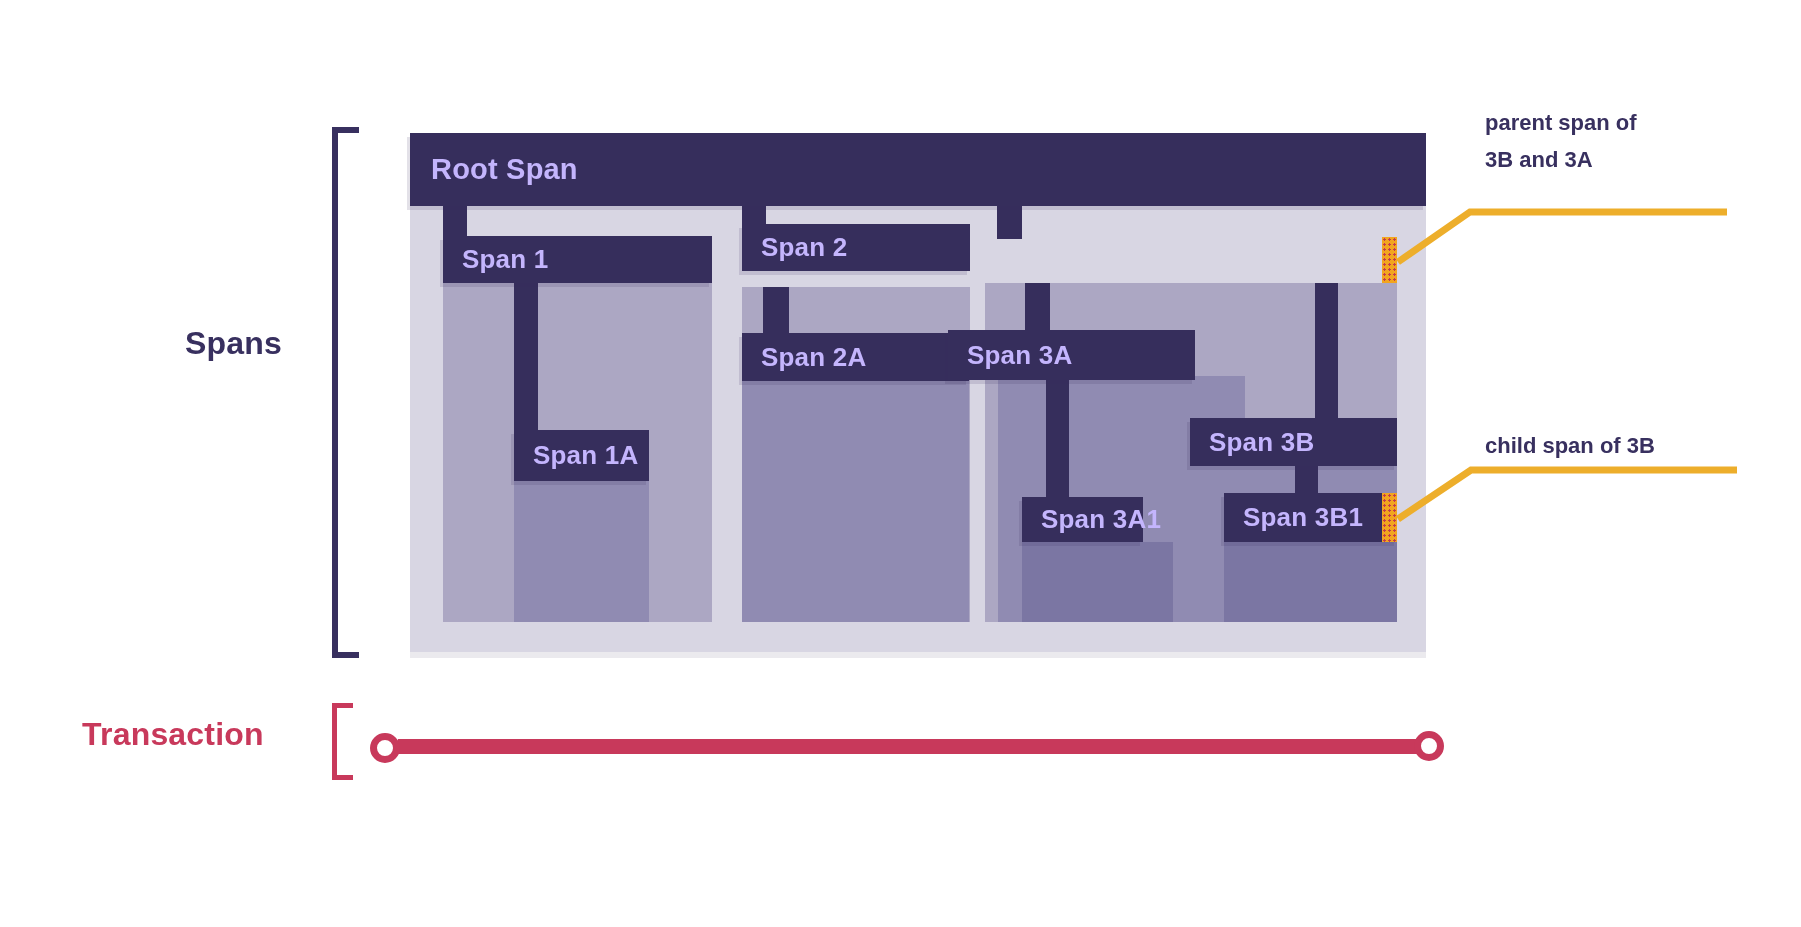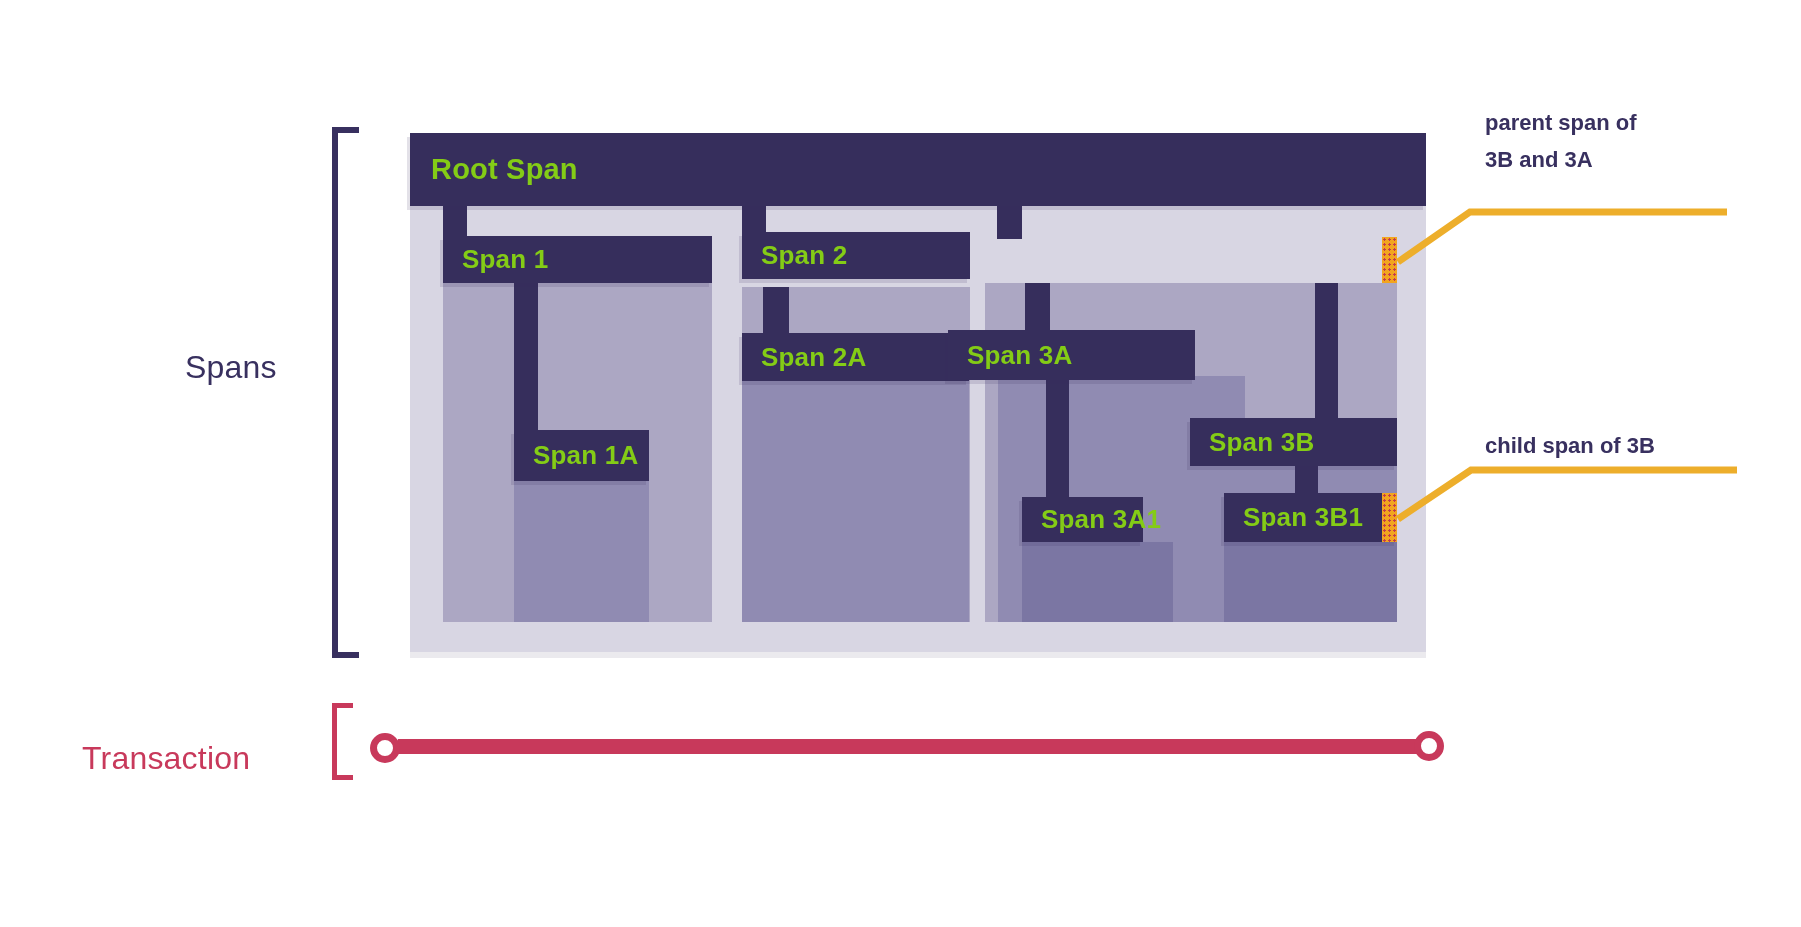--- a/index.html
+++ b/index.html
@@ -13,38 +13,38 @@
     --depth1:#ACA7C3;
     --depth2:#908BB2;
     --depth3:#7B76A3;
   }
   *{margin:0;padding:0;box-sizing:border-box;}
   html,body{background:#ffffff;}
   body{font-family:"Liberation Sans","DejaVu Sans",sans-serif;}
   .stage{position:relative;width:1801px;height:927px;background:#ffffff;overflow:hidden;}
 
   
-  .side-label{position:absolute;font-weight:400;font-size:32px;letter-spacing:.2px;white-space:nowrap;margin-top:24px;}
+  .side-label{position:absolute;font-weight:700;font-size:32px;letter-spacing:.2px;white-space:nowrap;}
   .side-label.spans{left:185px;top:325px;color:var(--navy-text);}
   .side-label.transaction{left:82px;top:716px;color:var(--crimson);}
   .bracket{position:absolute;border-style:solid;border-right:none;background:transparent;}
   .bracket.navy{left:332px;top:127px;width:27px;height:531px;border-color:var(--navy-text);border-width:6px;}
   .bracket.crimson{left:332px;top:703px;width:21px;height:77px;border-color:var(--crimson);border-width:5px;}
 
   
   .container{position:absolute;left:410px;top:206px;width:1016px;height:446px;
              background:var(--container-light);box-shadow:0 6px 0 rgba(54,46,92,.10);}
   .body{position:absolute;}
   .body.d1{background:var(--depth1);}
   .body.d2{background:var(--depth2);}
   .body.d3{background:var(--depth3);}
   .connector{position:absolute;background:var(--navy);}
   .bar{position:absolute;background:var(--navy);display:flex;align-items:center;
        box-shadow:-3px 4px 0 rgba(54,46,92,.14);}
-  .bar .bar-label{color:#84cc16;font-weight:700;font-size:26px;padding-left:19px;white-space:nowrap;letter-spacing:.2px;}
+  .bar .bar-label{color:#c4b5fd;font-weight:700;font-size:26px;padding-left:19px;white-space:nowrap;letter-spacing:.2px;}
   .bar.root .bar-label{font-size:29px;padding-left:21px;}
   .marker{position:absolute;background-color:var(--marker-orange);
           background-image:radial-gradient(circle,var(--marker-dot) 1.1px,transparent 1.4px);
           background-size:5px 5px;}
 
   
   .annotation{position:absolute;color:var(--navy-text);font-weight:700;font-size:22px;line-height:37px;white-space:nowrap;}
   .annotation.parent{left:1485px;top:104px;}
   .annotation.child{left:1485px;top:427px;}
   svg.leaders{position:absolute;left:0;top:0;width:1801px;height:927px;pointer-events:none;}
@@ -90,21 +90,21 @@
   <div class="connector" style="left:1315px;top:283px;width:23px;height:137px;"></div>
   <div class="connector" style="left:1046px;top:376px;width:23px;height:123px;"></div>
   <div class="connector" style="left:1295px;top:466px;width:23px;height:29px;"></div>
 
   <div class="bar root" style="left:410px;top:133px;width:1016px;height:73px;">
     <span class="bar-label">Root Span</span>
   </div>
   <div class="bar" style="left:443px;top:236px;width:269px;height:47px;">
     <span class="bar-label">Span 1</span>
   </div>
-  <div class="bar" style="left:742px;top:232px;width:228px;height:47px;">
+  <div class="bar" style="left:742px;top:224px;width:228px;height:47px;">
     <span class="bar-label">Span 2</span>
   </div>
   <div class="bar" style="left:514px;top:430px;width:135px;height:51px;">
     <span class="bar-label">Span 1A</span>
   </div>
   <div class="bar" style="left:742px;top:333px;width:227px;height:48px;">
     <span class="bar-label">Span 2A</span>
   </div>
   <div class="bar" style="left:948px;top:330px;width:247px;height:50px;">
     <span class="bar-label">Span 3A</span>

